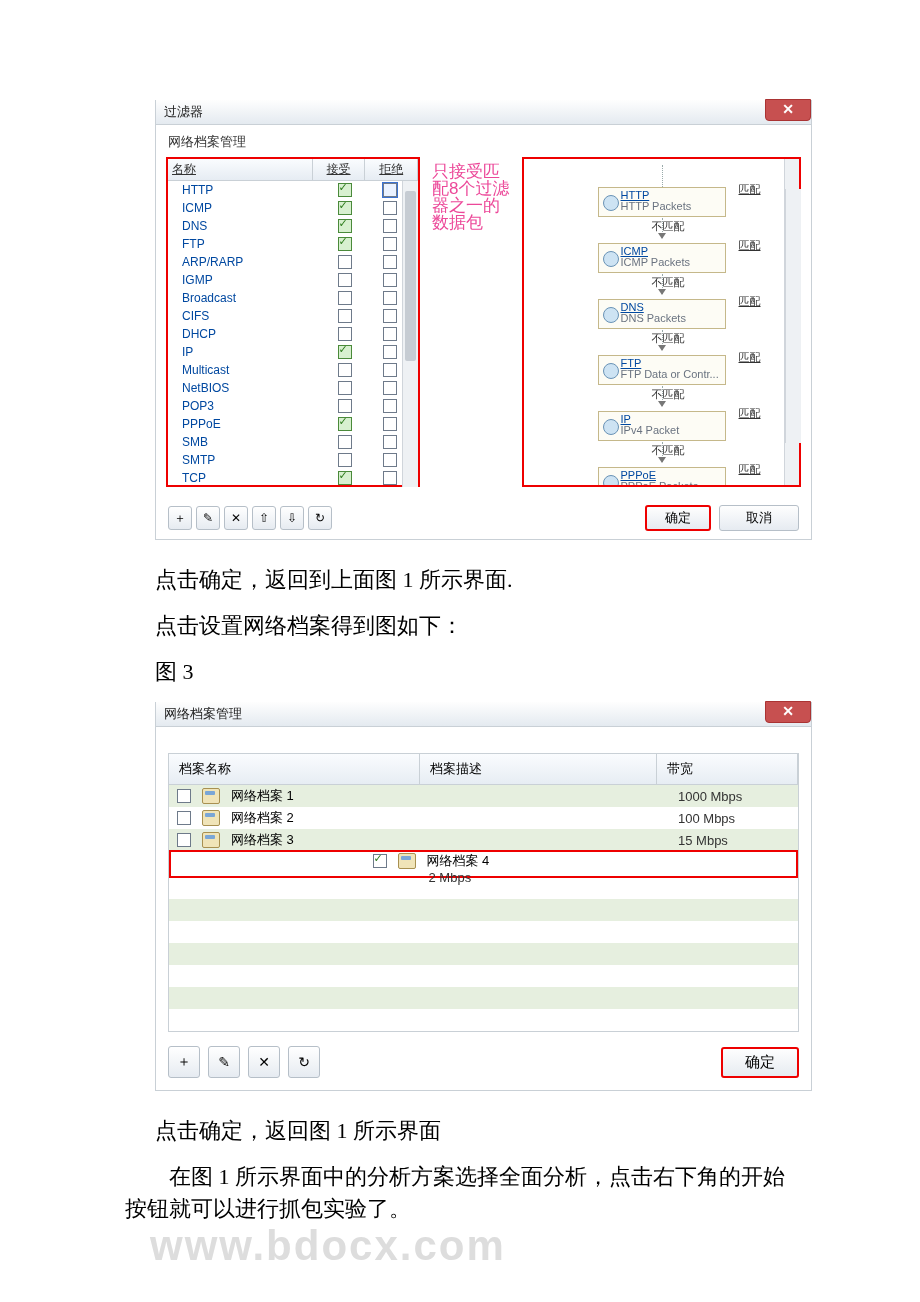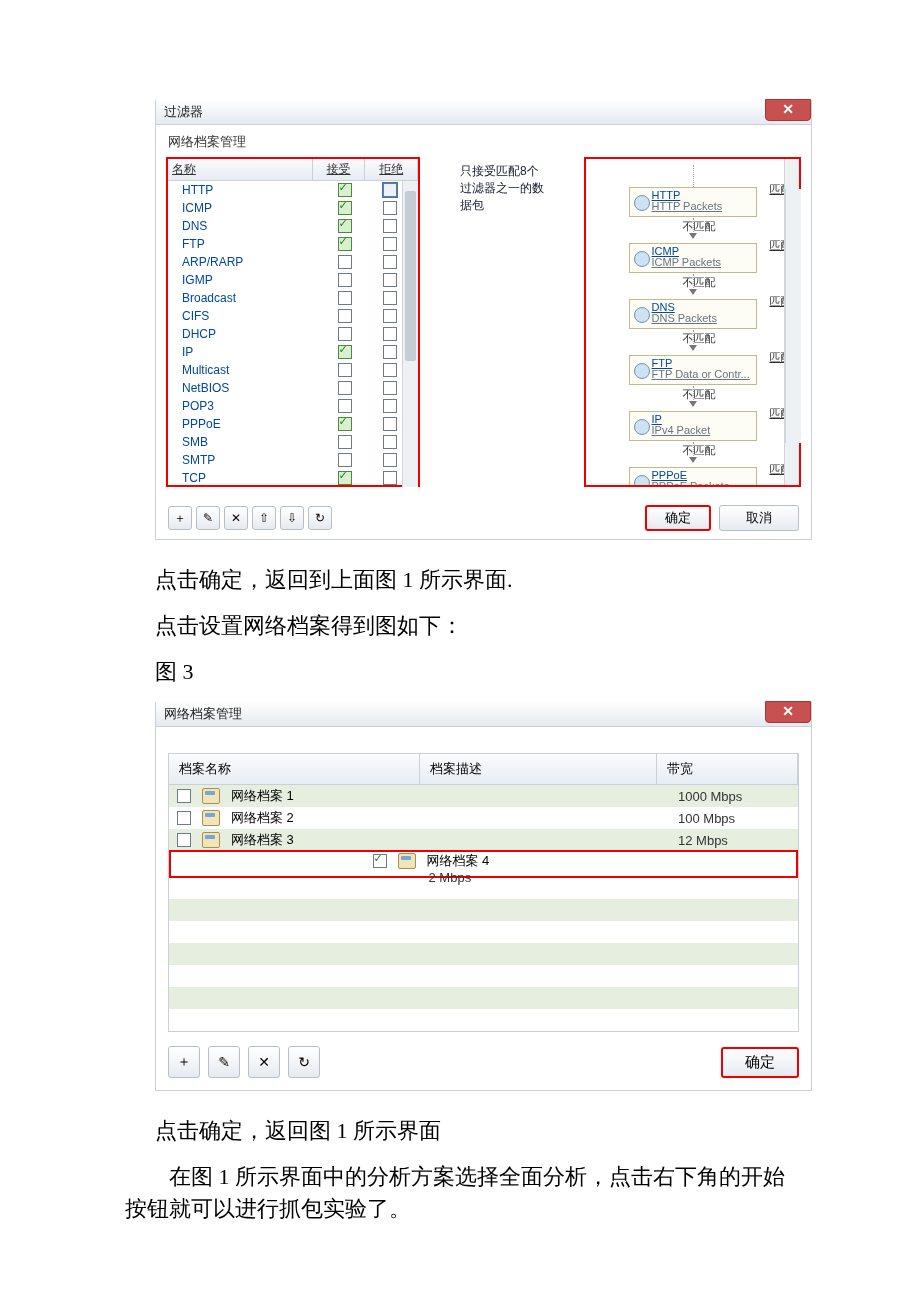--- a/index.html
+++ b/index.html
@@ -20,27 +20,27 @@
   .lh-name { width:140px; border-right:1px solid #c9d0d6;}
   .lh-acc, .lh-rej { width:45px; text-align:center; border-right:1px solid #c9d0d6;}
   .left-body { height:306px; overflow:hidden; }
   .lrow { display:flex; align-items:center; height:18px; }
   .lrow .name { width:140px; padding-left:14px; color:#0048a0; }
   .cbox { width:12px; height:12px; border:1px solid #6e7a8a; margin:0 auto; display:block; background:#fff; position:relative;}
   .cbox.cbox-acc.checked { background:#d8f0d0; border-color:#4a8a3a;}
   .cbox.cbox-acc.checked::after{ content:"✓"; color:#2b7a1a; position:absolute; top:-3px; left:0; font-size:11px;}
   .cbox.cbox-rej.hl { outline:1px solid #3a72d0; background:#eaf2ff;}
   .cell { width:45px; text-align:center;}
-  .mid-pane { width:84px; padding:6px 12px 0 12px; font-size:12px; color:#0f172a; line-height:17px;}
+  .mid-pane { width:84px; padding:6px 6px 0 12px; font-size:17px; color:#ec4899; line-height:17px;}
   .right-pane { flex:1; border:2px solid #e00; background:#fff; position:relative; padding:28px 8px 0 8px; overflow:hidden;}
   .flowline { position:absolute; left:50%; top:6px; width:1px; height:22px; border-left:1px dotted #9aa; }
   .flow-node { border:1px solid #c5b88a; background:#fdfcf5; height:30px; margin:0 auto 26px auto; width:128px; position:relative; font-size:11px; padding-left:22px; box-sizing:border-box; }
   .flow-node::before { content:""; position:absolute; left:4px; top:7px; width:14px; height:14px; background:#cde3f3; border-radius:50%; border:1px solid #6a93b6;}
   .flow-node .t1 { color:#0048a0; text-decoration:underline; display:block; margin-top:1px;}
-  .flow-node .t2 { color:#6a7380; text-decoration:underline; display:block; margin-top:-1px;}
+  .flow-node .t2 { color:#6a7380; display:block; margin-top:-1px;}
   .flow-node .tag { position:absolute; right:-36px; top:-6px; font-size:11px; color:#333; text-decoration:underline;}
   .flow-node .tagb { position:absolute; left:50%; top:31px; font-size:11px; color:#333; transform:translateX(-10px);}
   .flow-node .vline { position:absolute; left:50%; top:30px; height:20px; border-left:1px dotted #9aa;}
   .flow-node .aline { position:absolute; left:50%; top:45px; border-top:6px solid #777;border-left:4px solid transparent;border-right:4px solid transparent; margin-left:-4px;}
   .scrollbar { position:absolute; right:-1px; top:0; bottom:0; width:15px; background:#eef1f4; border-left:1px solid #d0d5db;}
   .scrollbar .thumb { position:absolute; left:2px; right:2px; top:60px; height:60px; background:#c6ccd3; border-radius:2px;}
   .right-outer-sb { position:absolute; right:0; top:32px; bottom:44px; width:15px; background:#eef1f4; border-left:1px solid #d0d5db;}
   .left-body .vtrack { position:absolute; right:0; top:0; bottom:0; width:15px; background:#eef1f4; border-left:1px solid #d0d5db;}
   .left-body .vtrack .thumb{ position:absolute; left:2px; right:2px; top:10px; height:170px; background:#c6ccd3; border-radius:2px;}
   .dlg-footer { display:flex; align-items:center; padding:8px 12px; }
@@ -82,21 +82,21 @@
 <div class="page">
   <div class="fig-wrap">
 
     <div class="dlg">
       <div class="dlg-titlebar">
         <span>过滤器</span>
         <div class="dlg-close">✕</div>
       </div>
       <div class="dlg-inner">
         <div class="subtitle">网络档案管理</div>
-        <div class="filter-area" style="position:relative;gap:28px;">
+        <div class="filter-area" style="position:relative;">
 
           <div class="left-pane">
             <div class="left-head">
               <span class="lh-name">名称</span>
               <span class="lh-acc">接受</span>
               <span class="lh-rej">拒绝</span>
             </div>
             <div class="left-body" id="left-body" style="position:relative;">
               <div class="lrow">
                   <span class="name">HTTP</span>
@@ -326,20 +326,21 @@
           </div>
         <div class="spacer"></div>
         <div class="okbtn">确定</div>
         <div class="cancelbtn">取消</div>
       </div>
     </div>
   </div>
 
   <div class="para">点击确定，返回到上面图 1 所示界面.</div>
   <div style="position:relative;">
+    <div class="watermark">www.bdocx.com</div>
     <div class="para" style="margin-top:11px;">点击设置网络档案得到图如下：</div>
     <div class="para" style="margin-top:4px;">图 3</div>
   </div>
 
   <div class="dlg2">
     <div class="dlg-titlebar">
       <span>网络档案管理</span>
       <div class="dlg-close">✕</div>
     </div>
     <div class="dlg2-inner">
@@ -368,21 +369,21 @@
               <div class="c2"></div>
               <div class="c3">100 Mbps</div>
             </div>
             <div class="grw alt">
               <div class="c1">
                 <span class="pchk"></span>
                 <span class="picon"></span>
                 <span>网络档案 3</span>
               </div>
               <div class="c2"></div>
-              <div class="c3">12 Mbps</div>
+              <div class="c3">15 Mbps</div>
             </div>
             <div class="grw selrow">
               <div class="c1">
                 <span class="pchk checked"></span>
                 <span class="picon"></span>
                 <span>网络档案 4</span>
               </div>
               <div class="c2"></div>
               <div class="c3">2 Mbps</div>
             </div>

